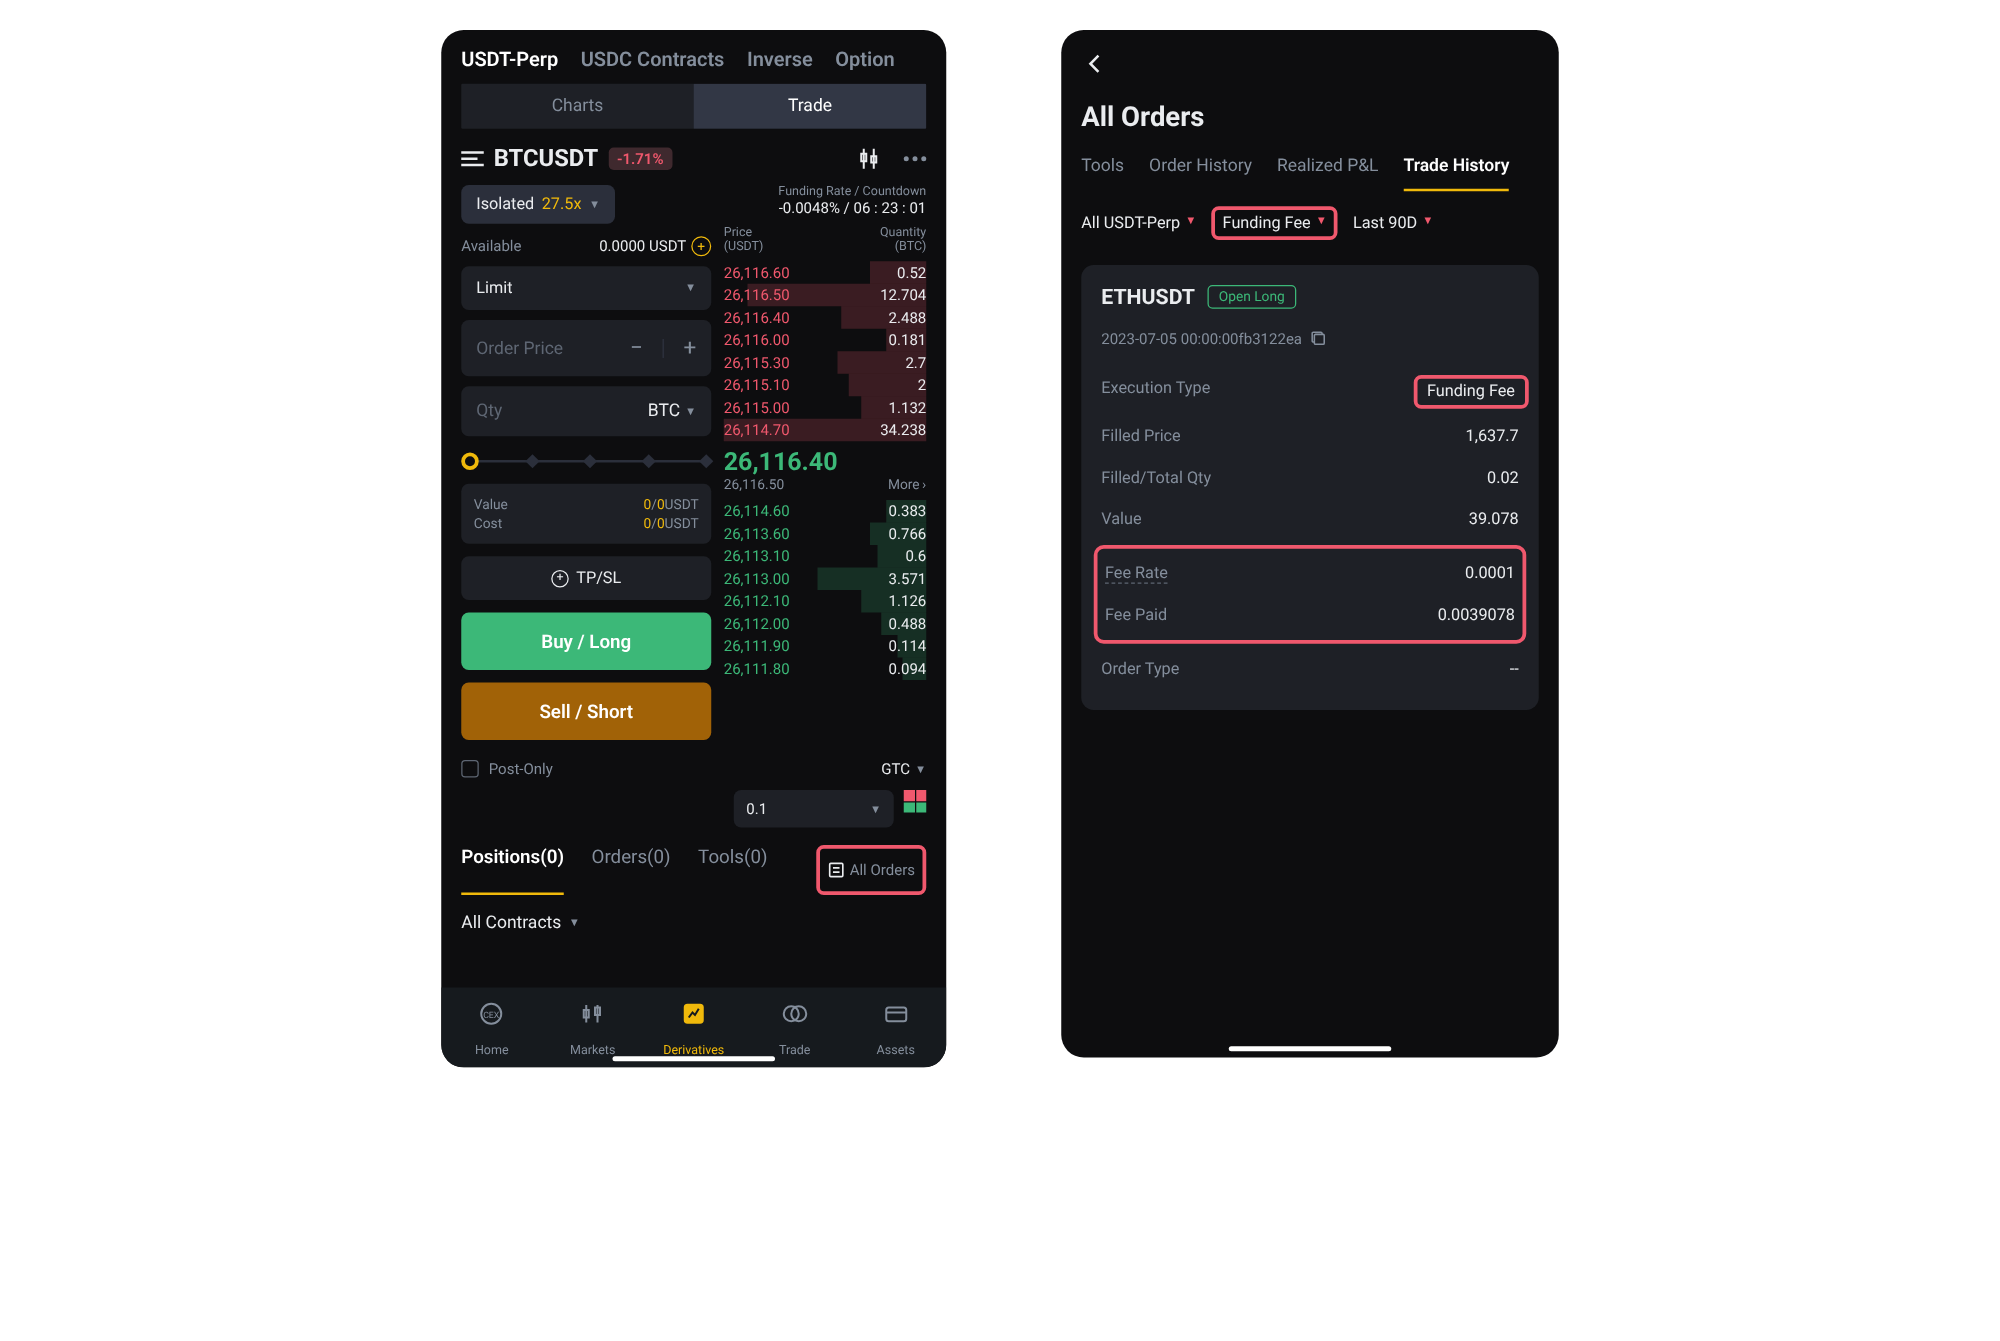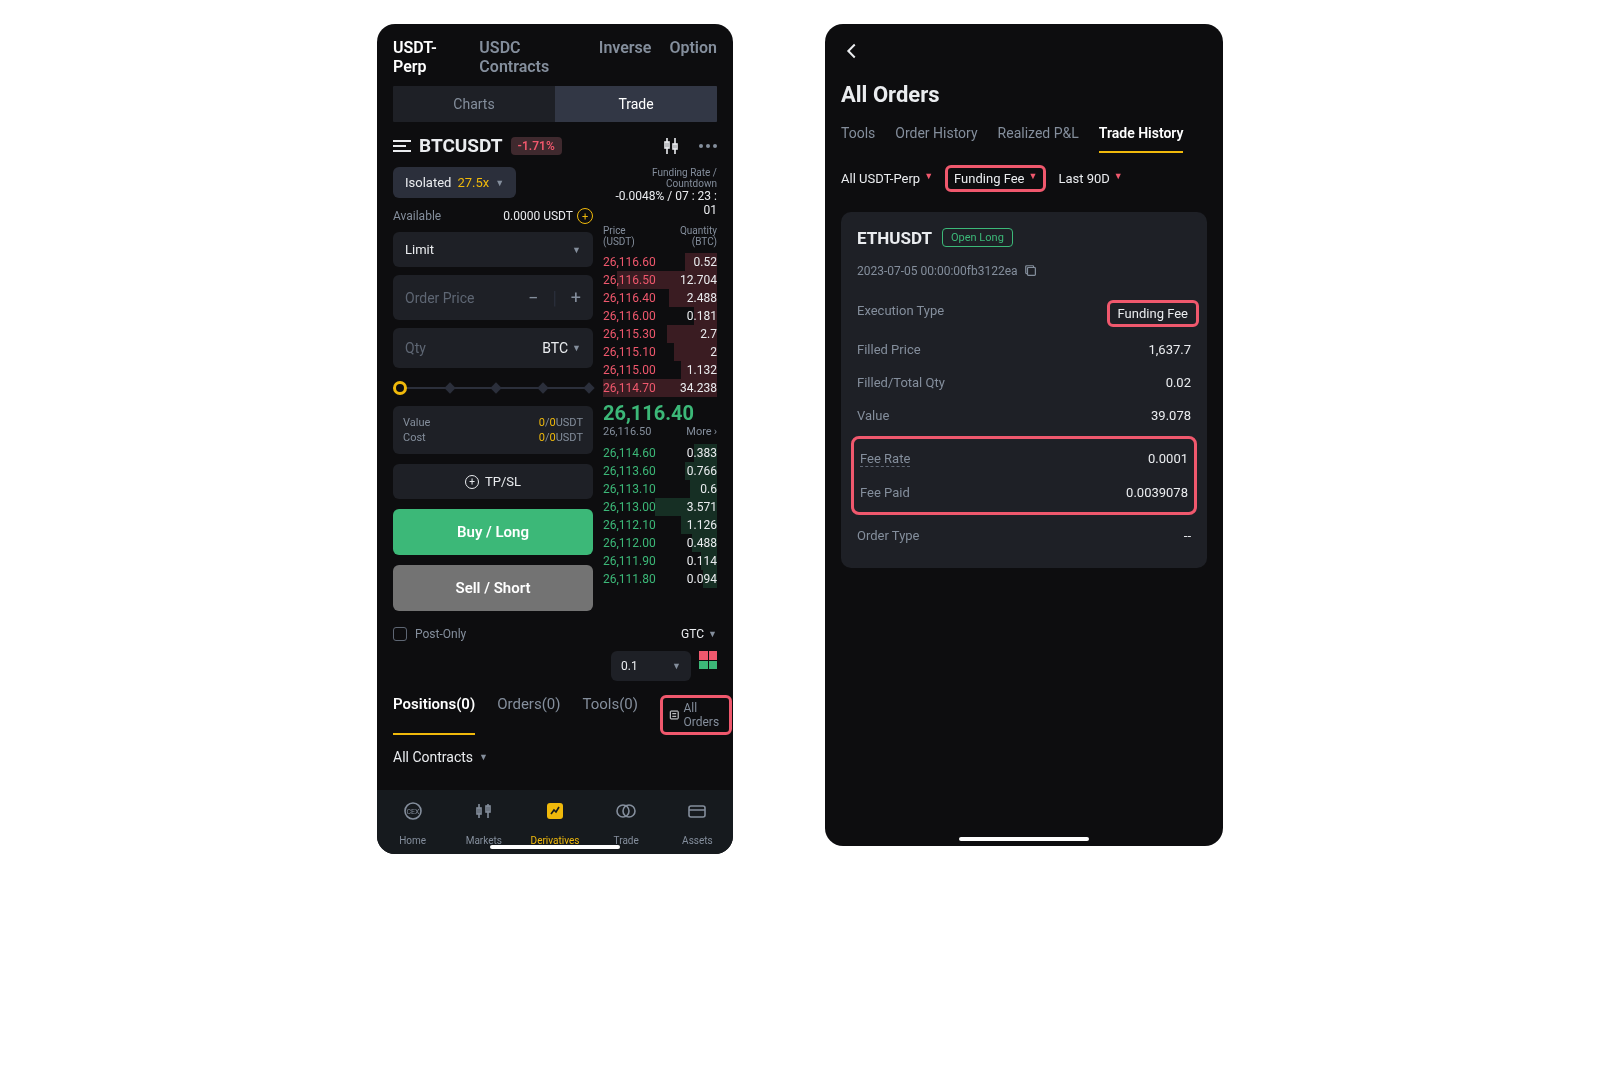--- a/index.html
+++ b/index.html
@@ -1,18 +1,18 @@
 <!DOCTYPE html>
 <html><head>
 <meta charset="utf-8">
 <style>
 *{box-sizing:border-box;margin:0;padding:0;font-family:-apple-system,BlinkMacSystemFont,'Segoe UI',Roboto,sans-serif}
 body{background:#fff;padding:24px 0 0 0;display:flex;gap:92px;justify-content:center;align-items:flex-start}
 .phone{background:#0d0d0f;border-radius:18px;overflow:hidden;color:#eaecef;position:relative}
-.phone-a{width:356px;height:830px}
+.phone-a{width:404px;height:830px}
 .phone-b{width:398px;height:822px}
 .top-nav{display:flex;gap:18px;padding:14px 16px 10px;font-size:16px;font-weight:600}
 .top-nav span{color:#848e9c}
 .top-nav span.act{color:#fff}
 .seg{display:flex;margin:0 16px 12px;background:#1e2026;border-radius:1px;overflow:hidden}
 .seg div{flex:1;text-align:center;padding:10px;font-size:14px;color:#848e9c}
 .seg div.act{background:#323745;color:#fff}
 .pair-row{display:flex;align-items:center;padding:0 16px 10px;gap:8px}
 .bars-ic{width:18px;display:flex;flex-direction:column;gap:3px}
 .bars-ic span{height:2px;background:#eaecef}
@@ -41,21 +41,21 @@
 .sl-d{width:8px;height:8px;background:#2b2f3b;transform:rotate(45deg);z-index:1}
 .sl-h{width:14px;height:14px;border:3px solid #f0b90b;background:#0d0d0f;border-radius:50%;z-index:2}
 .sl-sp{flex:1}
 .vc-box{background:#1e2026;border-radius:6px;padding:8px 10px;font-size:11px;color:#848e9c;margin-bottom:10px}
 .vc-box div{display:flex;justify-content:space-between;margin:2px 0}
 .vc-box .z{color:#f0b90b}
 .tp-btn{background:#1e2026;border-radius:6px;padding:10px;text-align:center;font-size:13px;margin-bottom:10px;display:flex;align-items:center;justify-content:center;gap:6px;cursor:pointer}
 .plus-ic{width:14px;height:14px;border:1.5px solid #eaecef;border-radius:50%;display:inline-flex;align-items:center;justify-content:center;font-size:10px}
 .btn{border-radius:6px;padding:14px;text-align:center;font-size:15px;font-weight:600;margin-bottom:10px;cursor:pointer}
 .btn-buy{background:#3cb878;color:#fff}
-.btn-sell{background:#737373;color:#fff}
+.btn-sell{background:#a16207;color:#fff}
 .ob-hdr{display:flex;justify-content:space-between;font-size:10px;color:#848e9c;margin-bottom:6px}
 .ob-hdr div{text-align:right}
 .ob-hdr div:first-child{text-align:left}
 .ob-r{display:flex;justify-content:space-between;font-size:12px;padding:2px 0;position:relative}
 .ob-r .p{z-index:1}
 .ob-r .q{color:#eaecef;z-index:1}
 .ask .p{color:#f0586d}
 .bid .p{color:#3cb878}
 .ob-bg{position:absolute;top:0;right:0;height:100%;opacity:.2}
 .ask .ob-bg{background:#f0586d}
@@ -196,21 +196,21 @@
       </div>
       <div class="tp-btn">
           <span class="plus-ic">+</span>
           <span>TP/SL</span>
         </div>
       <div class="btn btn-buy">Buy / Long</div>
       <div class="btn btn-sell">Sell / Short</div>
     </div>
     <div class="right-c">
       <div class="fund-lbl">Funding Rate / Countdown</div>
-      <div class="fund-val">-0.0048% / 07 : 23 : 01</div>
+      <div class="fund-val">-0.0048% / 06 : 23 : 01</div>
       <div class="ob-hdr">
         <div><span>Price</span><br><span>(USDT)</span></div>
         <div><span>Quantity</span><br><span>(BTC)</span></div>
       </div>
       <div id="asks">
           <div class="ob-r ask">
             <div class="ob-bg" style="width:28%"></div>
             <span class="p">26,116.60</span>
             <span class="q">0.52</span>
           </div>

